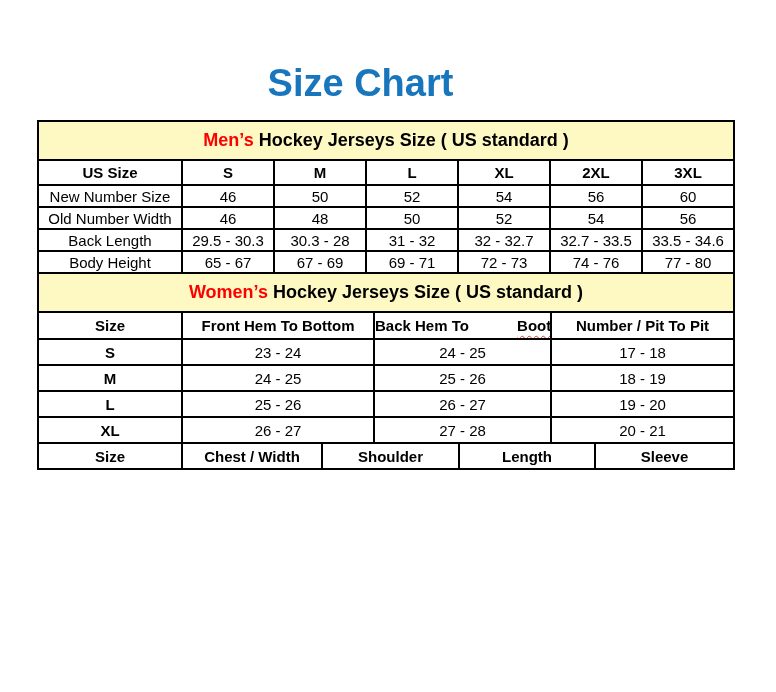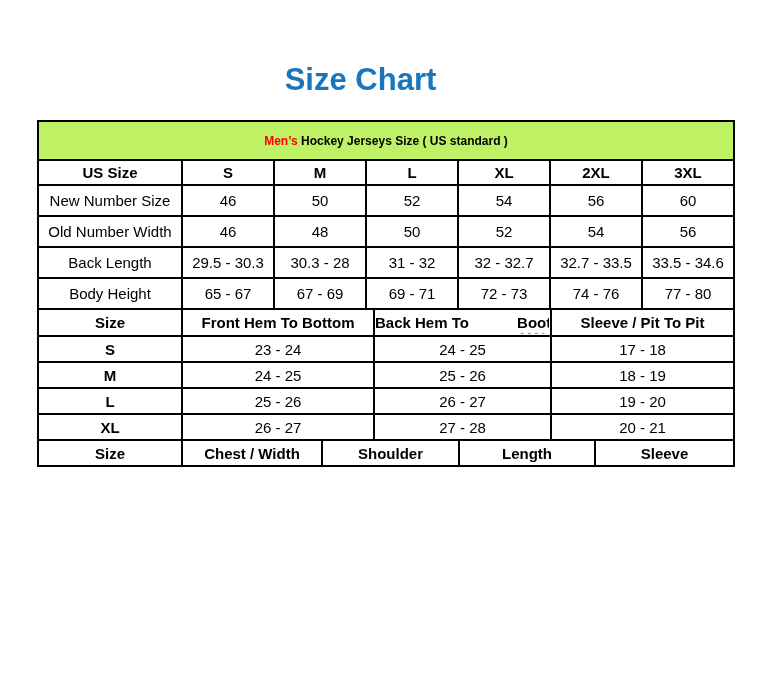--- a/index.html
+++ b/index.html
@@ -2,37 +2,37 @@
 <html><head>
 <meta charset="utf-8">
 <style>
   html,body{margin:0;padding:0;}
   body{
     width:776px;height:692px;position:relative;background:#FFFFFF;
     font-family:"Liberation Sans",sans-serif;color:#000000;overflow:hidden;
   }
   .page-title{
     position:absolute;top:62px;left:0;width:721px;text-align:center;
-    font-size:31px;font-weight:bold;color:#1876BD;letter-spacing:0px;
+    font-size:38px;font-weight:bold;color:#1876BD;letter-spacing:0px;
   }
   .chart{position:absolute;top:120px;left:37px;width:696px;}
   table{border-collapse:collapse;width:696px;table-layout:fixed;}
   table + table{margin-top:-2px;}
   td,th{
     border:2px solid #000000;text-align:center;vertical-align:middle;
     font-size:15px;padding:0;overflow:hidden;white-space:nowrap;
   }
-  th{font-weight:bold;border-radius:9px;}
+  th{font-weight:bold;}
   td{font-weight:normal;}
   tr.band td{
-    background:#bef264;font-size:12px;font-weight:bold;height:37px;
+    background:#fef9c3;font-size:18px;font-weight:bold;height:37px;
   }
   .hl{color:#FF0000;}
   .mens tr.head{height:25px;}
-  .mens tr.data-row{height:31px;}
+  .mens tr.data-row{height:22px;}
   .womens tr.head{height:27px;}
   .womens tr.data-row{height:26px;}
   .youth tr.head{height:26px;}
   .youth tr.data-row{height:29px;}
   .misspelled{
     text-decoration:underline wavy #D83A3A;
     text-decoration-thickness:1px;
     text-underline-offset:4px;
     text-decoration-skip-ink:none;
     margin-left:44px;
@@ -108,25 +108,28 @@
   </table>
 
   <table class="womens">
     <colgroup>
       <col style="width:144px">
         <col style="width:192px">
         <col style="width:177px">
         <col style="width:183px">
     </colgroup>
     <tbody>
+      <tr class="band">
+        <td colspan="4"><span class="hl">Women’s</span><span> Hockey Jerseys Size ( US standard )</span></td>
+      </tr>
       <tr class="head">
         <th>Size</th>
         <th>Front Hem To Bottom</th>
         <th><span>Back Hem To </span><span class="misspelled">Boottom</span></th>
-        <th>Sleeve / Pit To Pit</th>
+        <th>Number / Pit To Pit</th>
       </tr>
       <tr class="data-row">
         <th>S</th>
         <td>23 - 24</td>
         <td>24 - 25</td>
         <td>17 - 18</td>
       </tr>
       <tr class="data-row">
         <th>M</th>
         <td>24 - 25</td>

